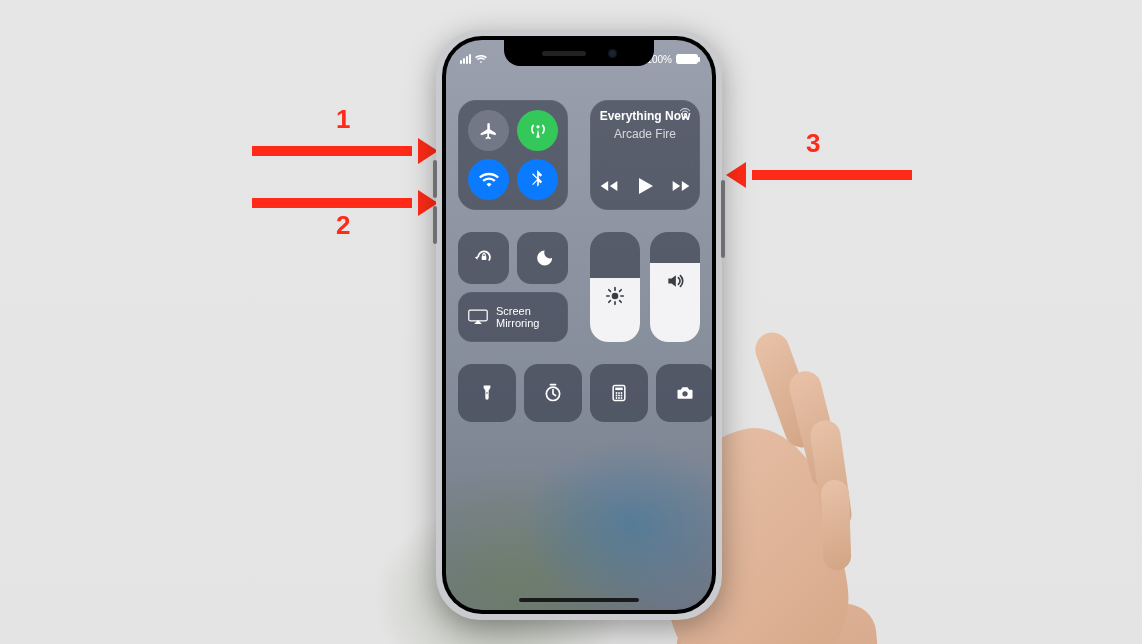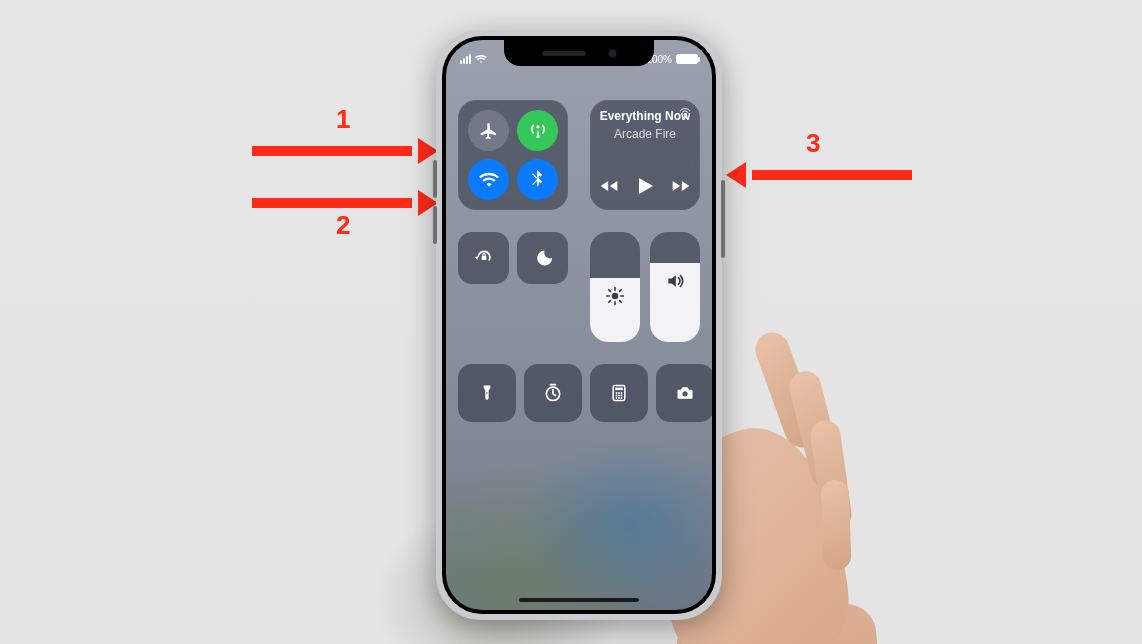--- a/index.html
+++ b/index.html
@@ -357,20 +357,32 @@
               <path d="M10.5 9.5V8.3a1.5 1.5 0 013 0V9.5" fill="none" stroke="#fff" stroke-width="1.4"></path>
             </svg>
           </div>
           <div class="half">
             <svg class="ico" viewBox="0 0 24 24">
                 <path d="M14 3a9 9 0 109 9 7 7 0 01-9-9z" fill="#fff"></path>
               </svg>
           </div>
         </div>
 
+        <div class="tile small" style="grid-column:1; grid-row:2; margin-top:60px; height:50px;">
+          <div class="mirror">
+            <svg class="ico" viewBox="0 0 26 20">
+              <rect x="1" y="1" width="24" height="14" rx="2" fill="none" stroke="#fff" stroke-width="1.6"></rect>
+              <path d="M13 14l5 5H8l5-5z" fill="#fff"></path>
+            </svg>
+            <div class="mirror-label">
+              <div>Screen</div>
+              <div>Mirroring</div>
+            </div>
+          </div>
+        </div>
 
         <div style="grid-column:2; grid-row:2; display:grid; grid-template-columns:1fr 1fr; gap:10px;">
           <div class="vslider">
             <div class="fill bri">
               <svg class="ico dark" viewBox="0 0 24 24">
                 <circle cx="12" cy="12" r="4" fill="currentColor"></circle>
                 <g stroke="currentColor" stroke-width="2" stroke-linecap="round">
                   <path d="M12 2v3M12 19v3M2 12h3M19 12h3M4.5 4.5l2 2M17.5 17.5l2 2M19.5 4.5l-2 2M6.5 17.5l-2 2"></path>
                 </g>
               </svg>

